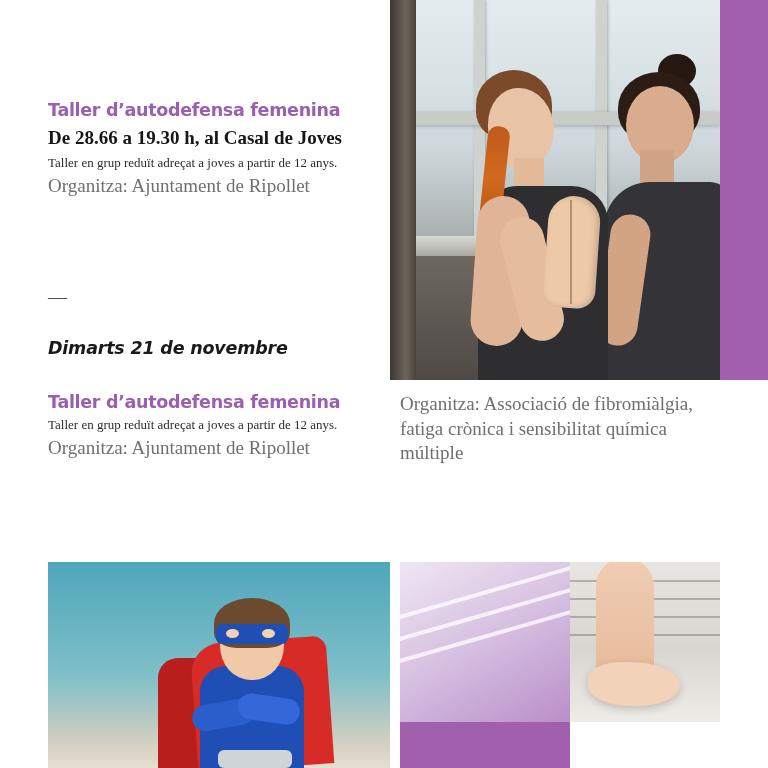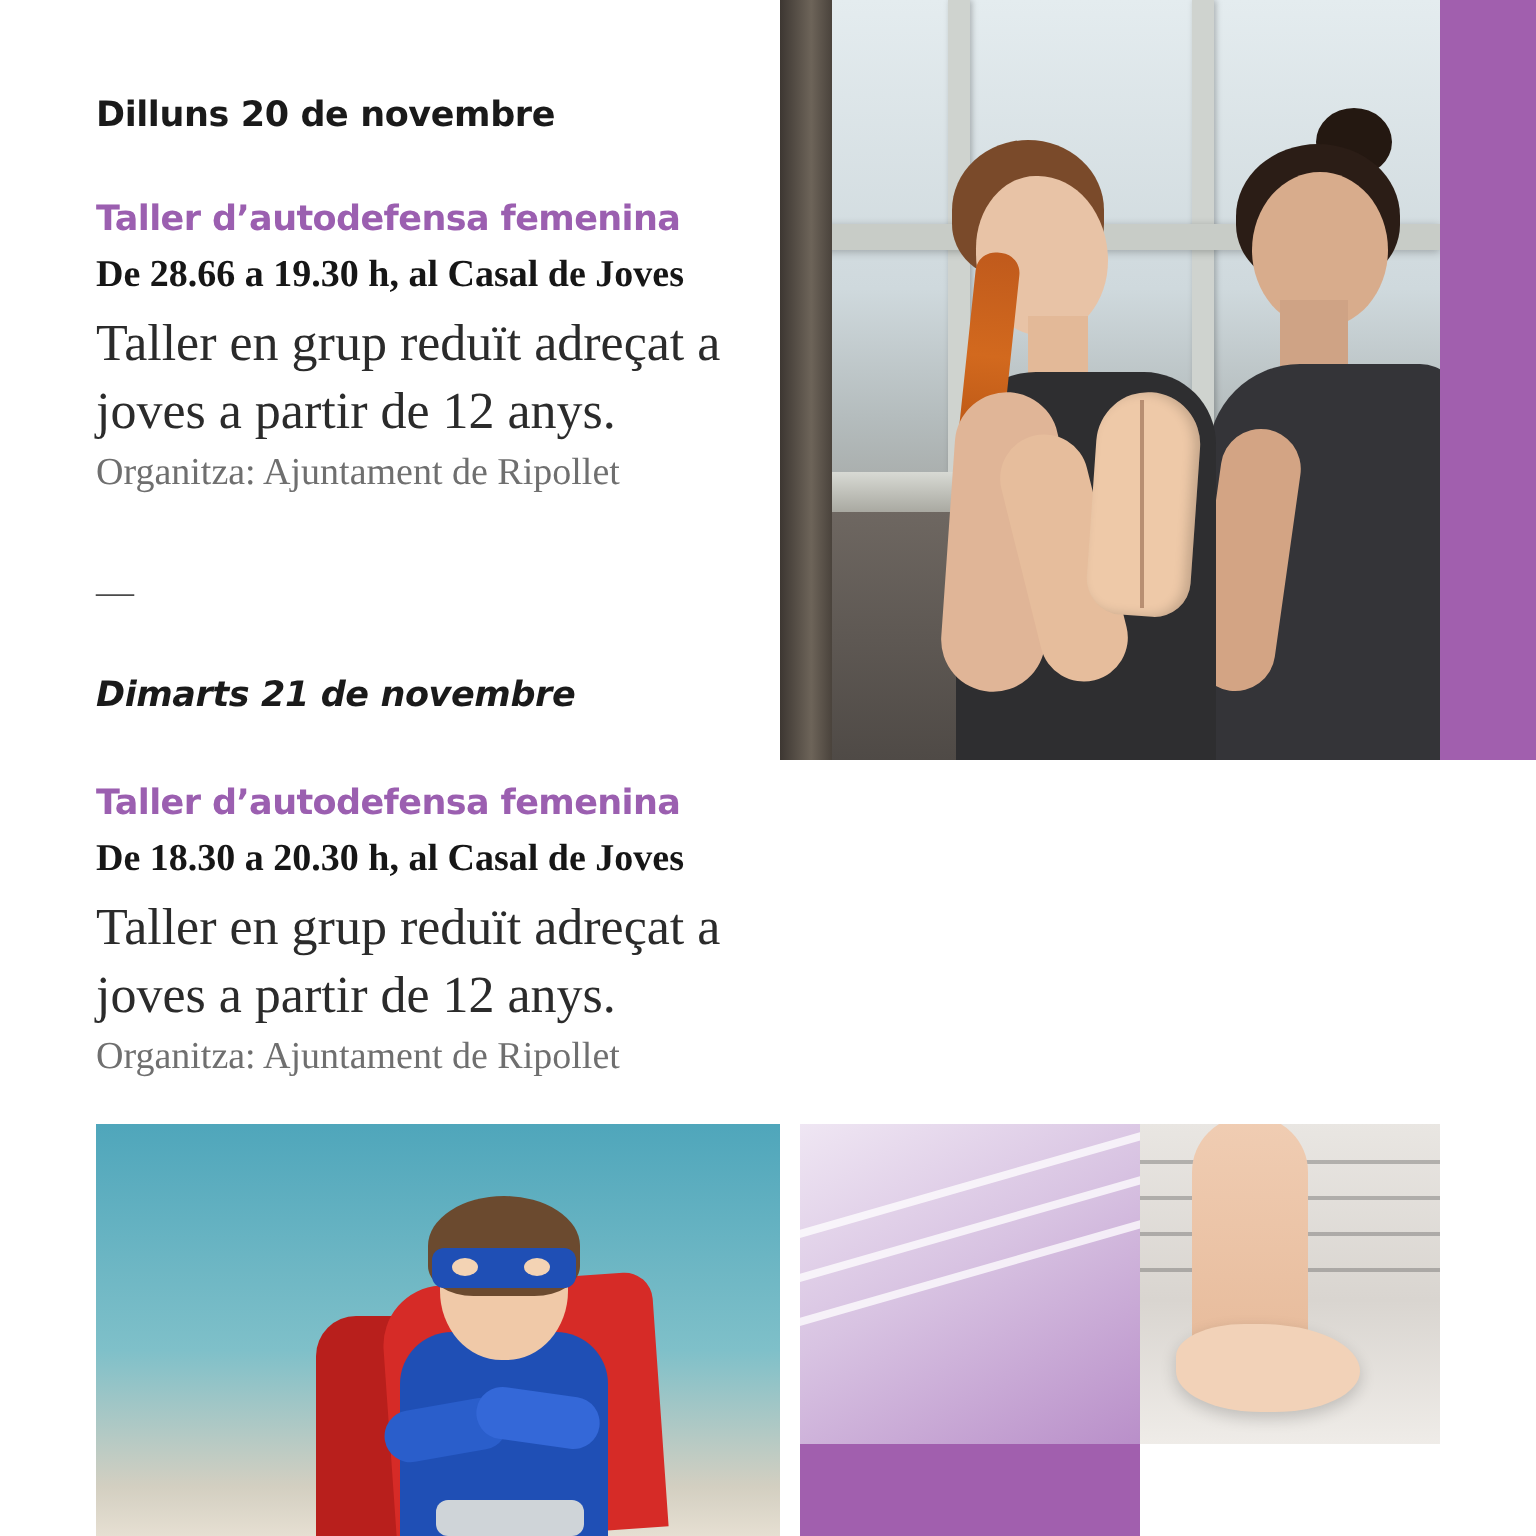--- a/index.html
+++ b/index.html
@@ -47,21 +47,21 @@
     font-family: "Liberation Serif", serif;
     font-weight: bold;
     font-size: 19px;
     color: #161616;
     line-height: 1.28;
     margin: 6px 0 0 0;
   }
 
   .event-desc {
     font-family: "Liberation Serif", serif;
-    font-size: 26px;
+    font-size: 13px;
     color: #2b2b2b;
     line-height: 1.3;
     margin: 5px 0 0 0;
   }
 
   .event-org {
     font-family: "Liberation Serif", serif;
     font-size: 19px;
     color: #6f6f6f;
     line-height: 1.3;
@@ -333,42 +333,38 @@
     background: #cfd4d8; border-radius: 6px;
   }
 </style>
 </head>
 <body>
 
 <div class="page">
 
   <div class="left-col">
 
-    <div class="block" style="top:48px;">
-      <p class="day-heading">Dilluns 20 de novembre</p>
-    </div>
 
     <div class="block" style="top:100px;">
       <p class="event-title">Taller d’autodefensa femenina</p>
       <p class="event-when">De 28.66 a 19.30 h, al Casal de Joves</p>
       <p class="event-desc">Taller en grup reduït adreçat a joves a partir de 12 anys.</p>
       <p class="event-org">Organitza: Ajuntament de Ripollet</p>
     </div>
 
     <div class="block" style="top:286px;">
       <span class="separator">—</span>
     </div>
 
     <div class="block" style="top:338px;font-style:italic;">
       <p class="day-heading">Dimarts 21 de novembre</p>
     </div>
 
     <div class="block" style="top:392px;">
       <p class="event-title">Taller d’autodefensa femenina</p>
-      <p class="event-when">De 18.30 a 20.30 h, al Casal de Joves</p>
       <p class="event-desc">Taller en grup reduït adreçat a joves a partir de 12 anys.</p>
       <p class="event-org">Organitza: Ajuntament de Ripollet</p>
     </div>
 
     <div class="photo-kid">
       <div class="kid-sky"></div>
       <div class="kid-cape2"></div>
       <div class="kid-cape"></div>
       <div class="kid-body"></div>
       <div class="kid-arm-l"></div>
@@ -408,20 +404,21 @@
       <div class="figA-braid"></div>
       <div class="figA-shoulder"></div>
       <div class="figA-arm"></div>
       <div class="figA-hands"></div>
       <div class="figA-hand-line"></div>
     </div>
 
     <div class="purple-strip"></div>
 
     <div class="right-text">
+      <p class="event-org">Organitza: Associació de fibromiàlgia, fatiga crònica i sensibilitat química múltiple</p>
     </div>
 
     <div class="collage">
       <div class="collage-left">
         <div class="collage-stripe" style="left:-20px; top:30px; width:200px;"></div>
         <div class="collage-stripe" style="left:-20px; top:52px; width:200px;"></div>
         <div class="collage-stripe" style="left:-20px; top:74px; width:200px;"></div>
       </div>
       <div class="collage-right">
         <div class="mat-line" style="top:18px;"></div>

